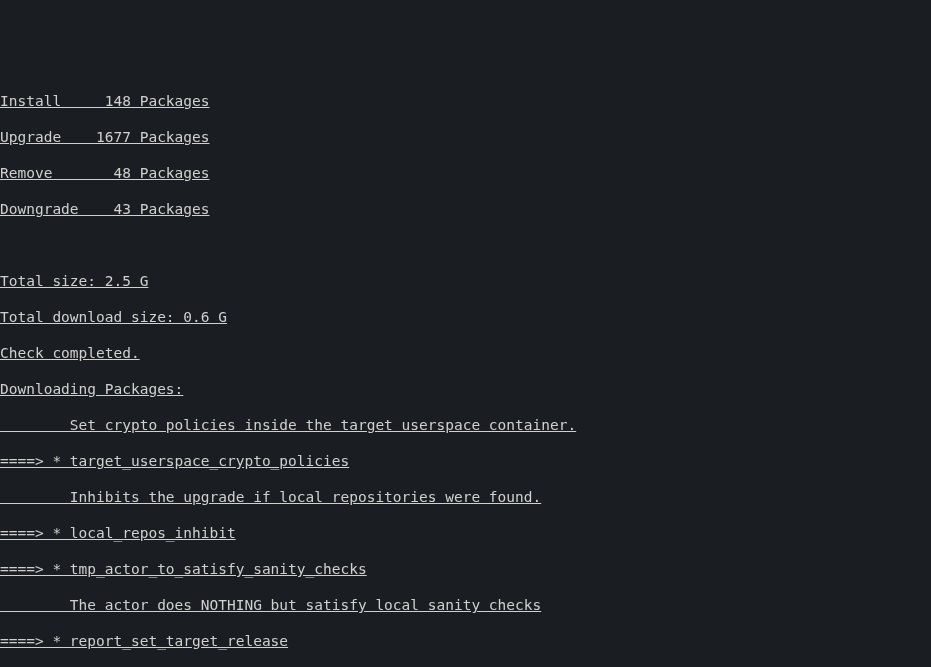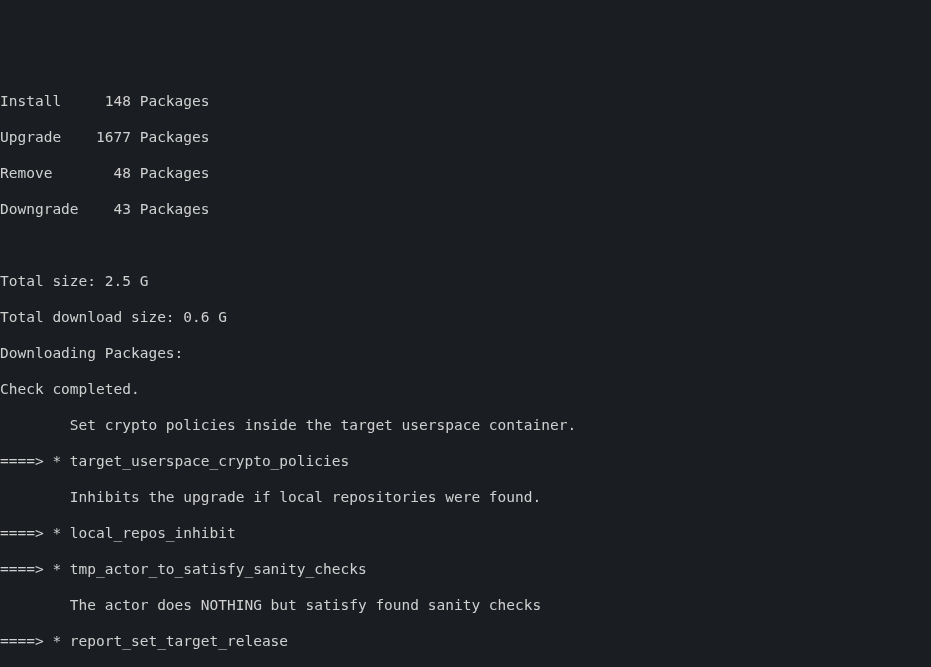--- a/index.html
+++ b/index.html
@@ -16,43 +16,44 @@
       white-space: pre;
       padding: 2px 0;
       overflow-x: auto;
     }
     .terminal {
       font-family: inherit;
     }
     .line {
       display: block;
       min-height: 18px;
+      text-decoration: underline;
     }
   </style>
 </head>
 <body>
 
 
 
 <div class="terminal">
 <span class="line">Install     148 Packages</span>
 <span class="line">Upgrade    1677 Packages</span>
 <span class="line">Remove       48 Packages</span>
 <span class="line">Downgrade    43 Packages</span>
 <span class="line"></span>
 <span class="line">Total size: 2.5 G</span>
 <span class="line">Total download size: 0.6 G</span>
+<span class="line">Check completed.</span>
 <span class="line">Downloading Packages:</span>
-<span class="line">Check completed.</span>
 <span class="line">        Set crypto policies inside the target userspace container.</span>
 <span class="line">====&gt; * target_userspace_crypto_policies</span>
 <span class="line">        Inhibits the upgrade if local repositories were found.</span>
 <span class="line">====&gt; * local_repos_inhibit</span>
 <span class="line">====&gt; * tmp_actor_to_satisfy_sanity_checks</span>
-<span class="line">        The actor does NOTHING but satisfy found sanity checks</span>
+<span class="line">        The actor does NOTHING but satisfy local sanity checks</span>
 <span class="line">====&gt; * report_set_target_release</span>
 
 
 
 
 
 
 
 
 

